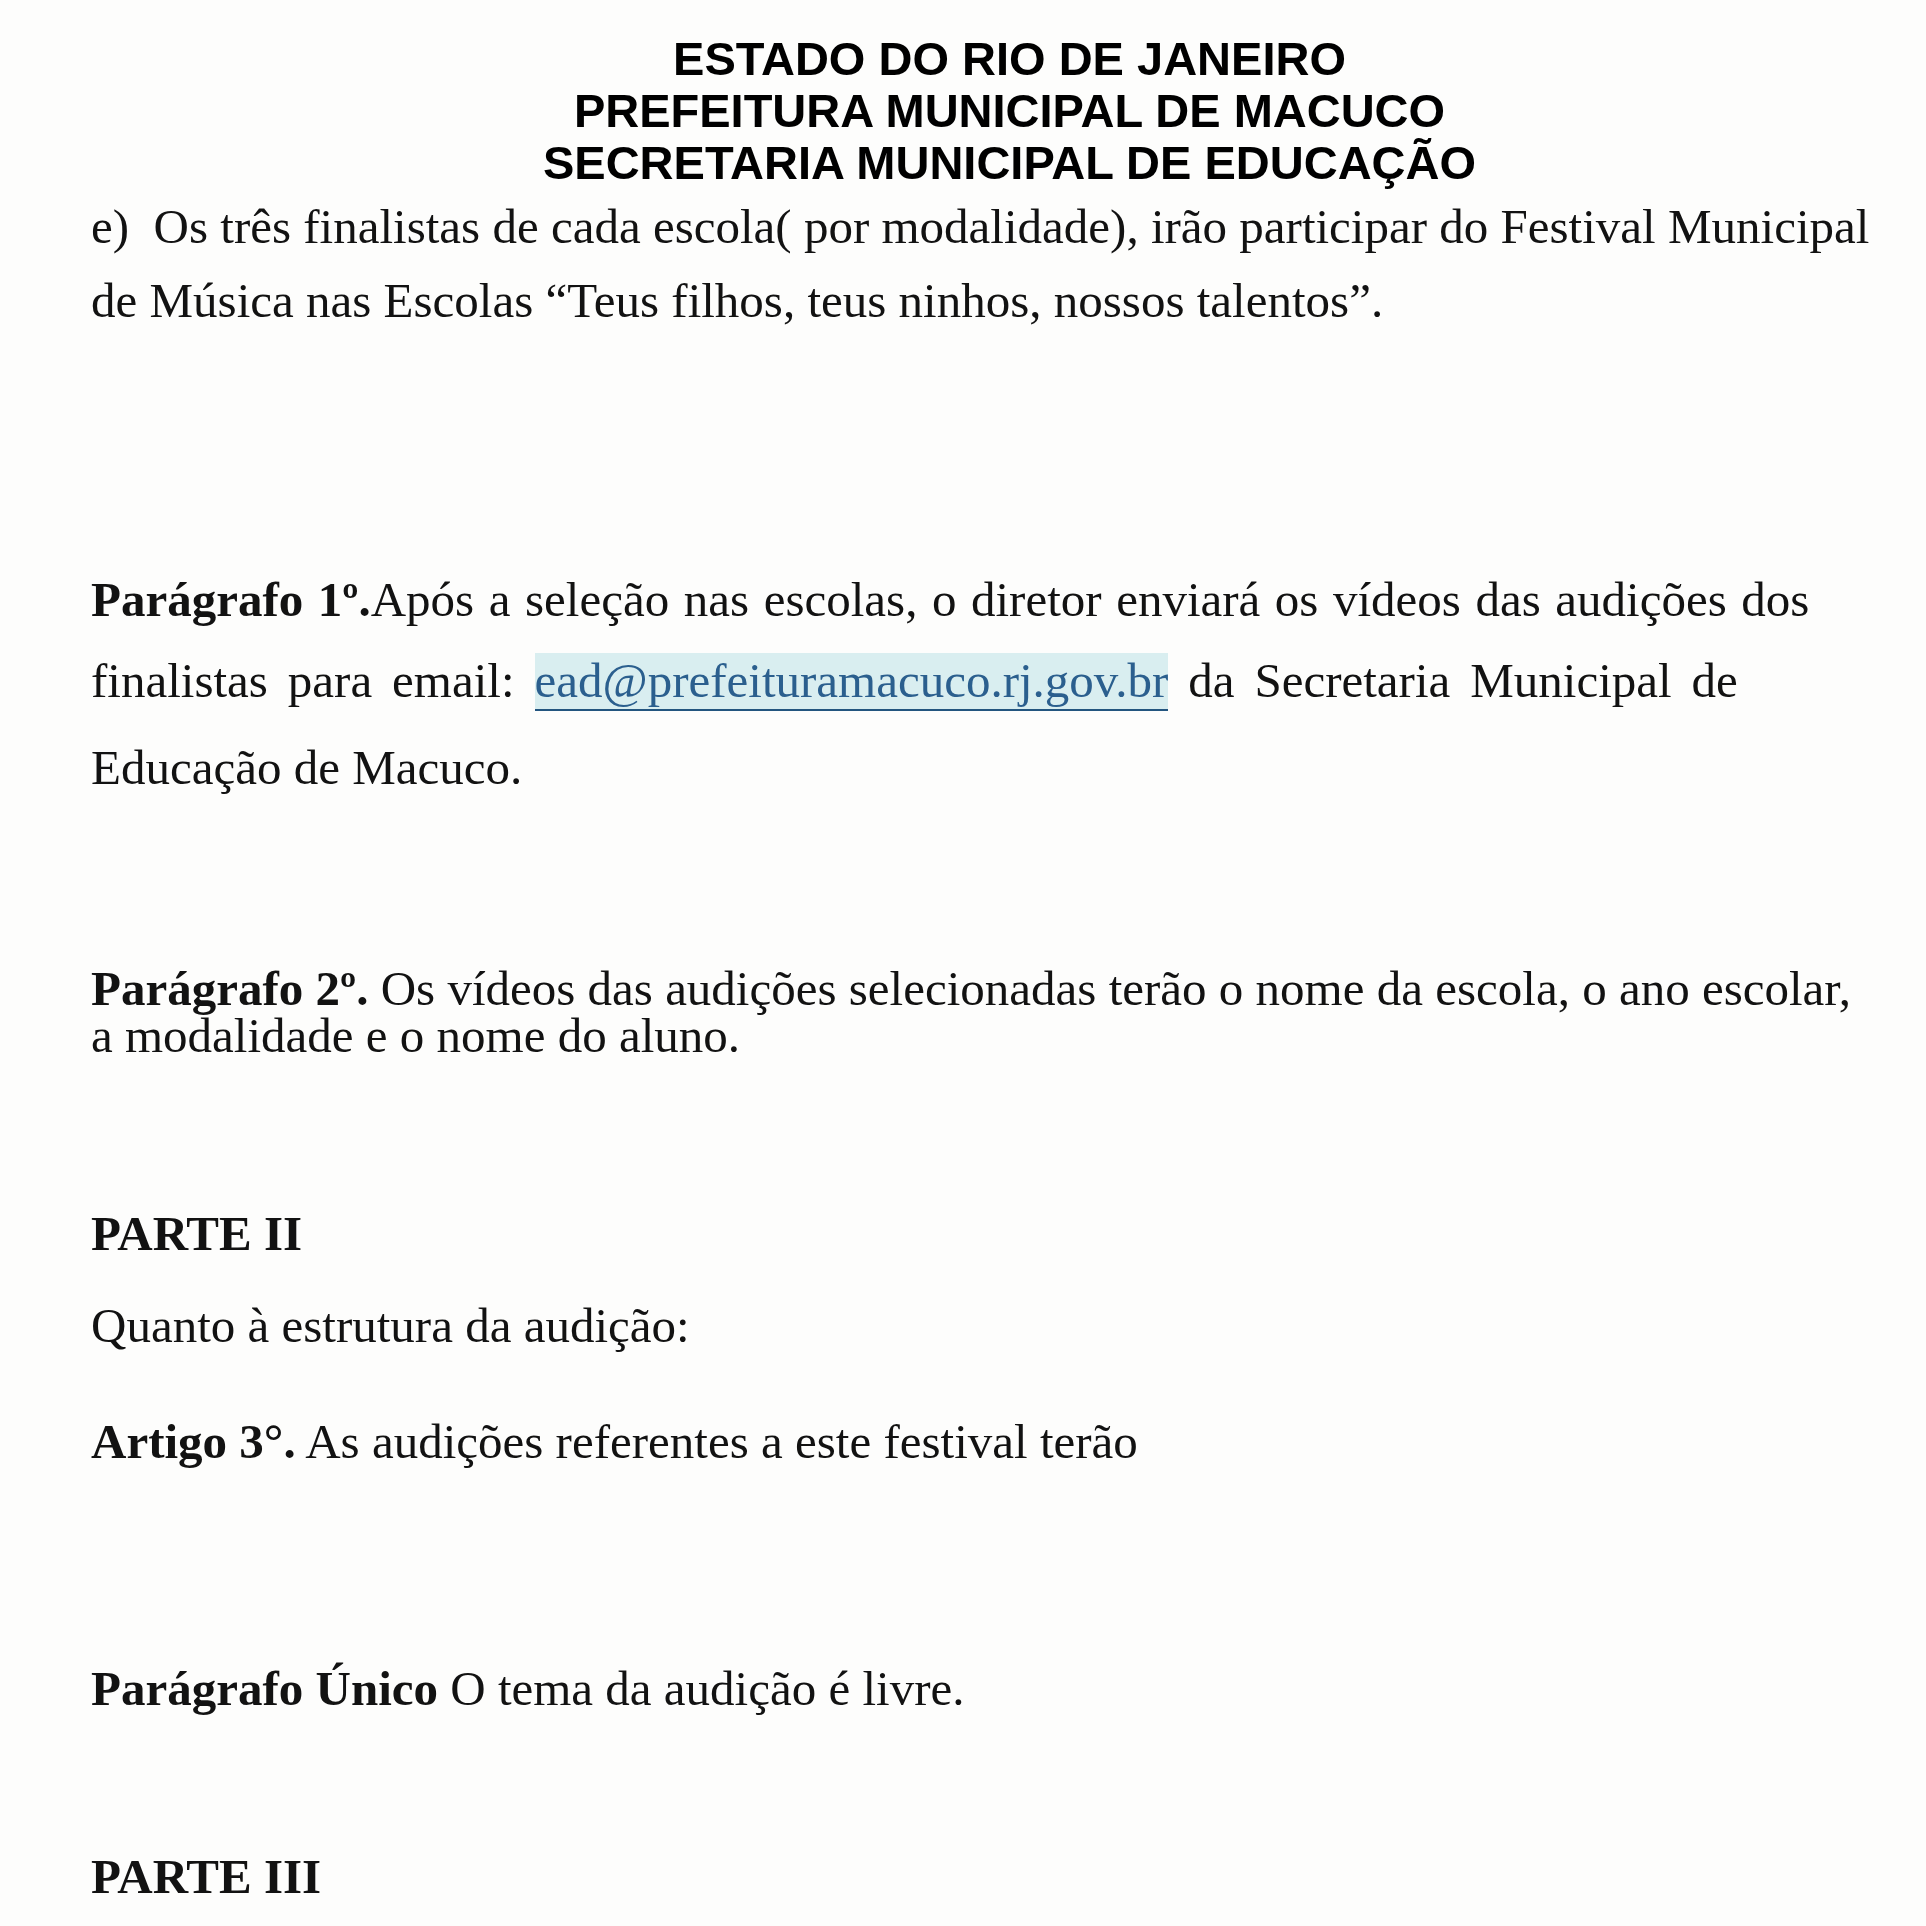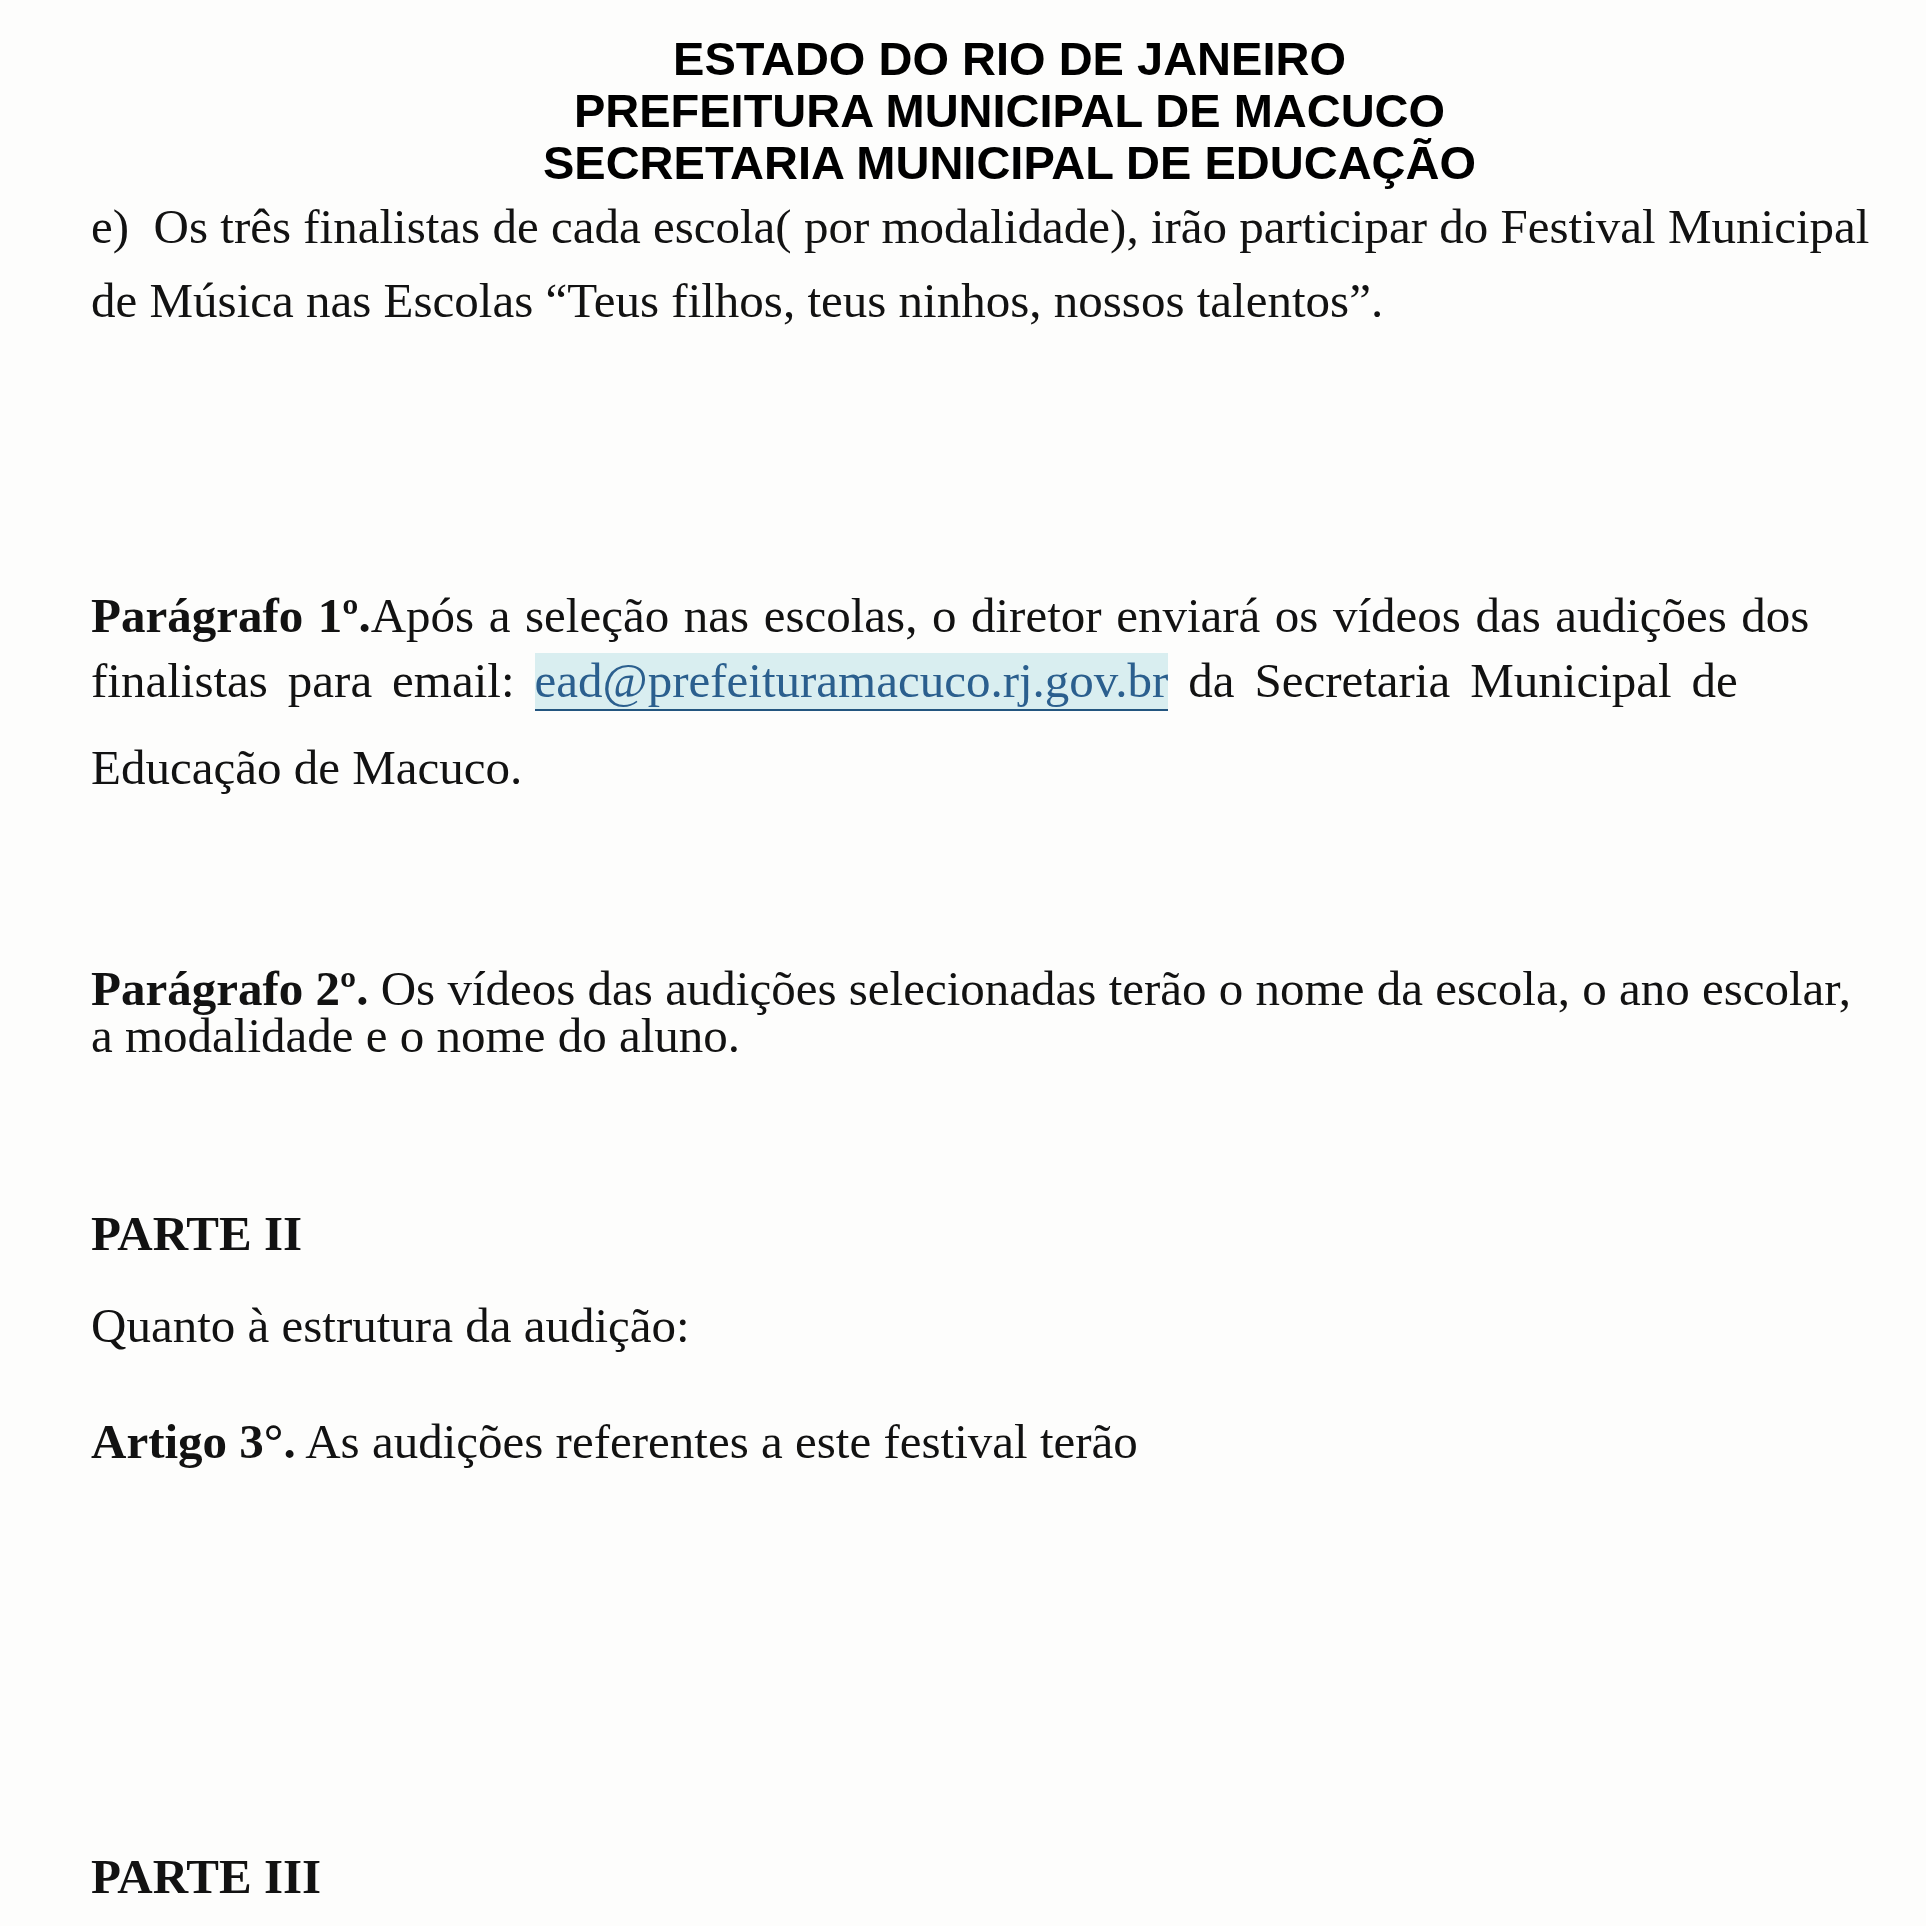--- a/index.html
+++ b/index.html
@@ -41,29 +41,30 @@
 
   <div class="header">
     <div>ESTADO DO RIO DE JANEIRO</div>
     <div>PREFEITURA MUNICIPAL DE MACUCO</div>
     <div>SECRETARIA MUNICIPAL DE EDUCAÇÃO</div>
   </div>
 
   <div class="line" style="top:198px;">e)  Os três finalistas de cada escola( por modalidade), irão participar do Festival Municipal</div>
   <div class="line" style="top:272px;">de Música nas Escolas “Teus filhos, teus ninhos, nossos talentos”.</div>
 
-  <div class="line" style="top:587px;word-spacing:2.3px;"><span class="b">Parágrafo 1º.</span><span>Após a seleção nas escolas, o diretor enviará os vídeos das audições dos</span></div>
+  <div class="line" style="top:571px;word-spacing:2.3px;"><span class="b">Parágrafo 1º.</span><span>Após a seleção nas escolas, o diretor enviará os vídeos das audições dos</span></div>
   <div class="line" style="top:652px;word-spacing:7.7px;"><span>finalistas para email: </span><a class="email" href="#">ead@prefeituramacuco.rj.gov.br</a><span> da Secretaria Municipal de</span></div>
   <div class="line" style="top:739px;text-align:right;">Educação de Macuco.</div>
 
   <div class="line" style="top:960px;"><span class="b">Parágrafo 2º.</span><span> Os vídeos das audições selecionadas terão o nome da escola, o ano escolar,</span></div>
   <div class="line" style="top:1007px;text-align:right;">a modalidade e o nome do aluno.</div>
 
   <div class="line b" style="top:1205px;">PARTE II</div>
   <div class="line" style="top:1297px;">Quanto à estrutura da audição:</div>
 
   <div class="line" style="top:1413px;"><span class="b">Artigo 3°.</span><span> As audições referentes a este festival terão</span></div>
 
+  <div class="line" style="top:1660px;"><span class="b">Parágrafo Único</span><span> O tema da audição é livre.</span></div>
 
   <div class="line b" style="top:1848px;">PARTE III</div>
 
 </div>
 
 
 </body></html>

